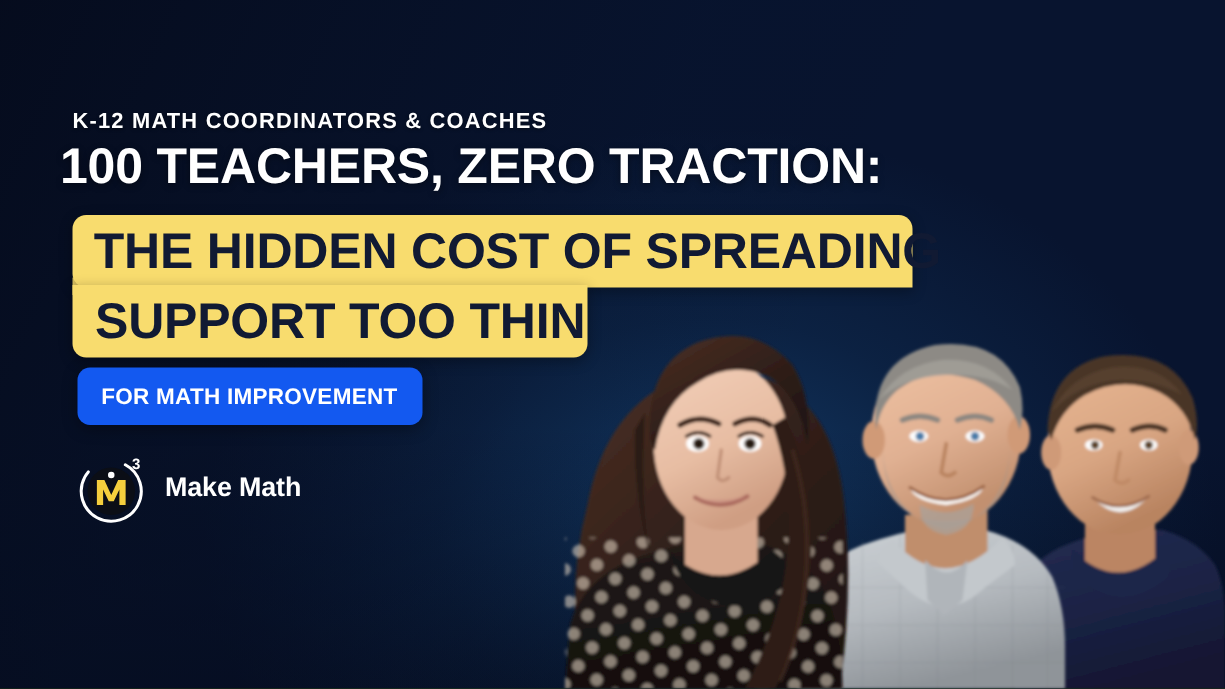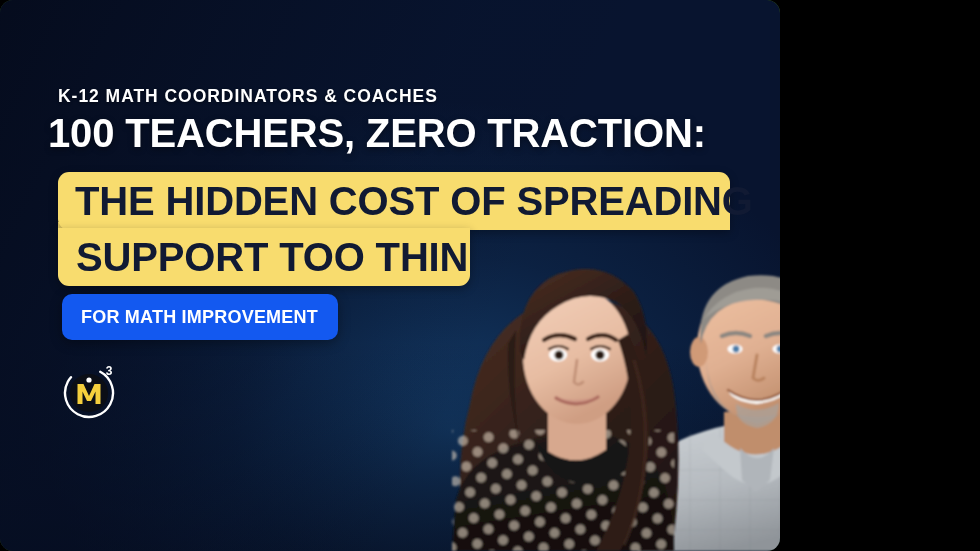--- a/index.html
+++ b/index.html
@@ -5,26 +5,25 @@
 <style>
   html, body {
     margin: 0;
     padding: 0;
     background: #000;
   }
   * { box-sizing: border-box; }
 
   .stage {
     position: relative;
-    width: 780px;
+    width: 980px;
     height: 551px;
     overflow: hidden;
     font-family: "Liberation Sans", sans-serif;
     background: #4d7c0f;
-    border-radius: 13px;
   }
 
   
   .bg-base {
     position: absolute;
     inset: 0;
     background: #08142f;
   }
   .bg-glow {
     position: absolute;
@@ -389,17 +388,17 @@
 
         <path d="M15.5 42 L15.5 22 L21.5 22 L27 34 L32.5 22 L38.5 22 L38.5 42
                  L33.5 42 L33.5 29.5 L29 39 L25 39 L20.5 29.5 L20.5 42 Z" fill="#f5cf3d"></path>
 
         <circle cx="27" cy="18" r="2.6" fill="#ffffff"></circle>
 
         <text x="47" y="13" font-family="&quot;Liberation Sans&quot;, sans-serif" font-size="12" font-weight="bold" fill="#ffffff" text-anchor="middle">3</text>
       </svg>
     </div>
     <div class="logo-words">
-      <br>
+      <span>Make Math</span><br>
     </div>
   </div>
 
 </div>
 
 </body></html>

